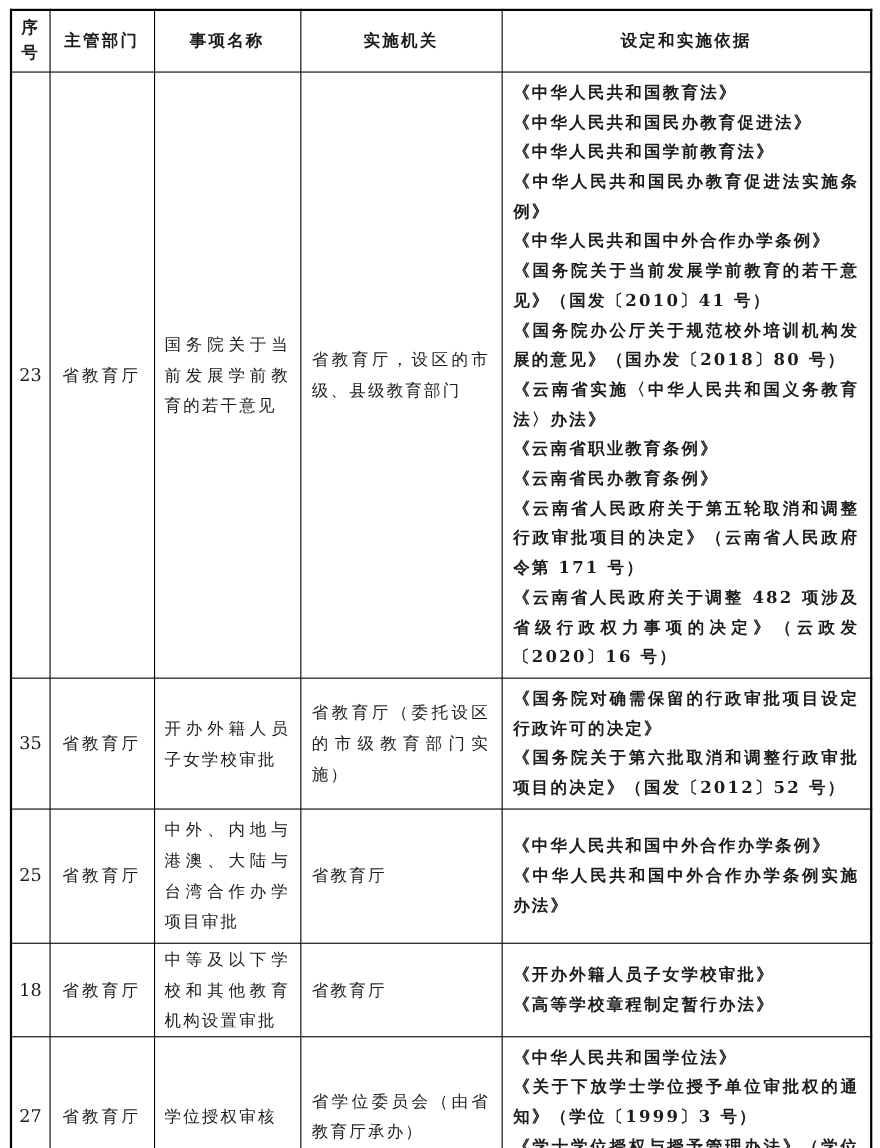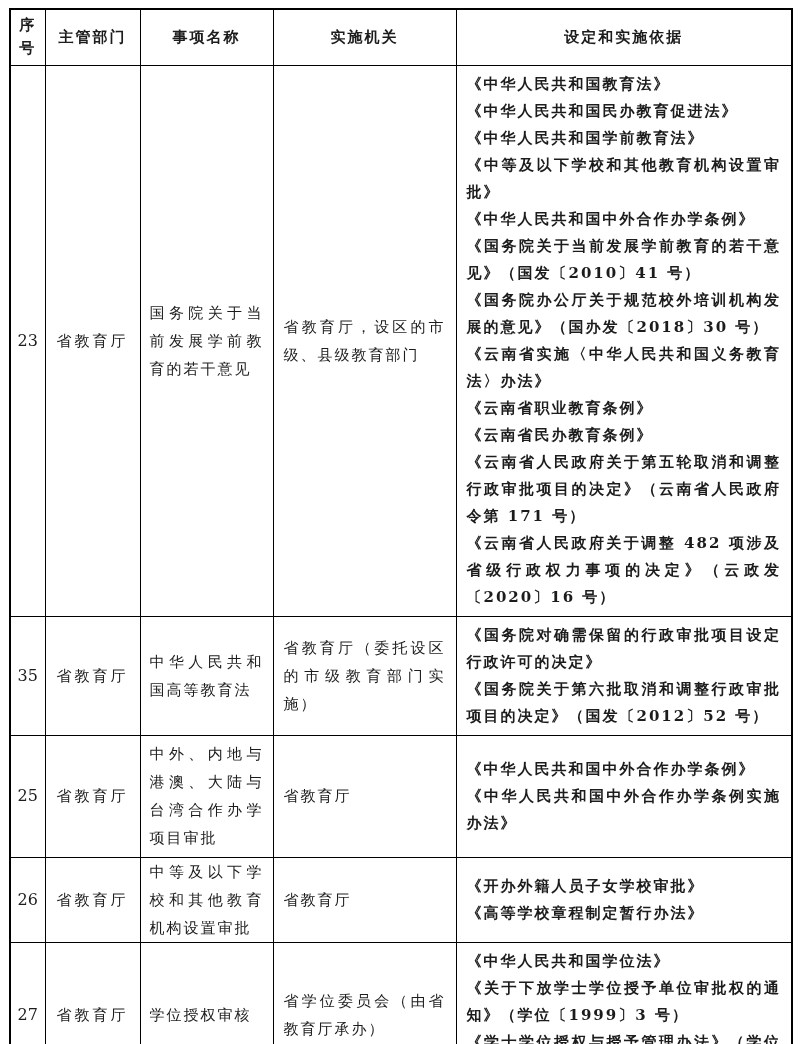--- a/index.html
+++ b/index.html
@@ -102,53 +102,53 @@
     <tbody id="table-body">
         <tr>
     <td class="col-no">23</td>
     <td class="col-dept">省教育厅</td>
     <td class="col-item">国务院关于当前发展学前教育的若干意见</td>
     <td class="col-agency">省教育厅，设区的市级、县级教育部门</td>
     <td class="col-basis">
             <div class="basis-line">《中华人民共和国教育法》</div>
             <div class="basis-line">《中华人民共和国民办教育促进法》</div>
             <div class="basis-line">《中华人民共和国学前教育法》</div>
-            <div class="basis-line">《中等及以下学校和其他教育机构设置审批》</div>
+            <div class="basis-line">《中华人民共和国民办教育促进法实施条例》</div>
             <div class="basis-line">《中华人民共和国中外合作办学条例》</div>
             <div class="basis-line">《国务院关于当前发展学前教育的若干意见》（国发〔2010〕41 号）</div>
-            <div class="basis-line">《国务院办公厅关于规范校外培训机构发展的意见》（国办发〔2018〕30 号）</div>
+            <div class="basis-line">《国务院办公厅关于规范校外培训机构发展的意见》（国办发〔2018〕80 号）</div>
             <div class="basis-line">《云南省实施〈中华人民共和国义务教育法〉办法》</div>
             <div class="basis-line">《云南省职业教育条例》</div>
             <div class="basis-line">《云南省民办教育条例》</div>
             <div class="basis-line">《云南省人民政府关于第五轮取消和调整行政审批项目的决定》（云南省人民政府令第 171 号）</div>
             <div class="basis-line">《云南省人民政府关于调整 482 项涉及省级行政权力事项的决定》（云政发〔2020〕16 号）</div>
           </td>
   </tr>
         <tr>
     <td class="col-no">35</td>
     <td class="col-dept">省教育厅</td>
-    <td class="col-item">中华人民共和国高等教育法</td>
+    <td class="col-item">开办外籍人员子女学校审批</td>
     <td class="col-agency">省教育厅（委托设区的市级教育部门实施）</td>
     <td class="col-basis">
             <div class="basis-line">《国务院对确需保留的行政审批项目设定行政许可的决定》</div>
             <div class="basis-line">《国务院关于第六批取消和调整行政审批项目的决定》（国发〔2012〕52 号）</div>
           </td>
   </tr>
         <tr>
     <td class="col-no">25</td>
     <td class="col-dept">省教育厅</td>
     <td class="col-item">中外、内地与港澳、大陆与台湾合作办学项目审批</td>
     <td class="col-agency">省教育厅</td>
     <td class="col-basis">
             <div class="basis-line">《中华人民共和国中外合作办学条例》</div>
             <div class="basis-line">《中华人民共和国中外合作办学条例实施办法》</div>
           </td>
   </tr>
         <tr>
-    <td class="col-no">26</td>
+    <td class="col-no">18</td>
     <td class="col-dept">省教育厅</td>
     <td class="col-item">中等及以下学校和其他教育机构设置审批</td>
     <td class="col-agency">省教育厅</td>
     <td class="col-basis">
             <div class="basis-line">《开办外籍人员子女学校审批》</div>
             <div class="basis-line">《高等学校章程制定暂行办法》</div>
           </td>
   </tr>
         <tr>
     <td class="col-no">27</td>

